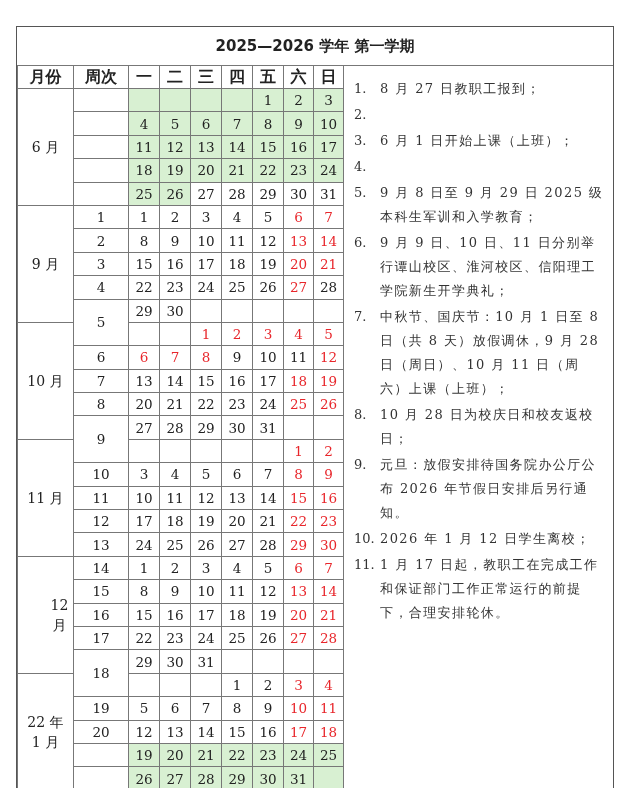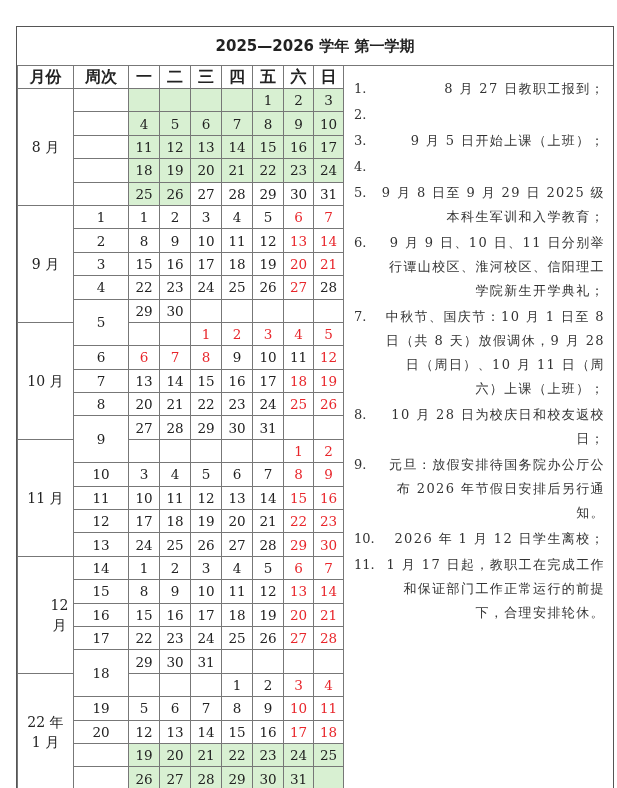--- a/index.html
+++ b/index.html
@@ -18,21 +18,21 @@
   #cal th { font-family:"DejaVu Sans", sans-serif; font-weight:bold; font-size:16px; height:22px; }
   #cal td.month { font-size:14px; line-height:20px; }
   #cal td.green { background:#d8f0d2; }
   #cal td.red { color:#e8262b; }
   #cal td.week { font-size:13.5px; }
   #notes { position:absolute; left:326px; top:38px; width:270px; height:725px;
            border-left:1.5px solid #777; box-sizing:border-box;
            padding:12px 8px 0 10px; }
   .note { display:flex; font-size:13px; line-height:24px; letter-spacing:1.4px; color:#333; margin-bottom:2px; }
   .note .num { width:26px; flex:0 0 26px; letter-spacing:0; }
-  .note .txt { flex:1;text-align:right; }
+  .note .txt { flex:1; }
 </style>
 </head>
 <body>
 
 <div id="sheet">
   <div id="title">2025—2026 学年  第一学期</div>
 
   <table id="cal">
     <colgroup>
       <col style="width:56px">
@@ -53,21 +53,21 @@
         <th>二</th>
         <th>三</th>
         <th>四</th>
         <th>五</th>
         <th>六</th>
         <th>日</th>
       </tr>
     </thead>
     <tbody id="cal-body">
         <tr>
-          <td class="month" rowspan="5" style="white-space: pre-line;">8 月</td>
+          <td class="month" rowspan="5" style="white-space: pre-line;">6 月</td>
           <td class="week"></td>
           <td class="green"></td>
           <td class="green"></td>
           <td class="green"></td>
           <td class="green"></td>
           <td class="green">1</td>
           <td class="green">2</td>
           <td class="green">3</td>
         </tr>
         <tr>
@@ -369,21 +369,21 @@
   <div id="notes">
       <div class="note">
         <span class="num">1.</span>
         <span class="txt">8 月 27 日教职工报到；</span>
       </div>
       <div class="note">
         <span class="num">2.</span>
       </div>
       <div class="note">
         <span class="num">3.</span>
-        <span class="txt">9 月 5 日开始上课（上班）；</span>
+        <span class="txt">6 月 1 日开始上课（上班）；</span>
       </div>
       <div class="note">
         <span class="num">4.</span>
       </div>
       <div class="note">
         <span class="num">5.</span>
         <span class="txt">9 月 8 日至 9 月 29 日 2025 级本科生军训和入学教育；</span>
       </div>
       <div class="note">
         <span class="num">6.</span>

